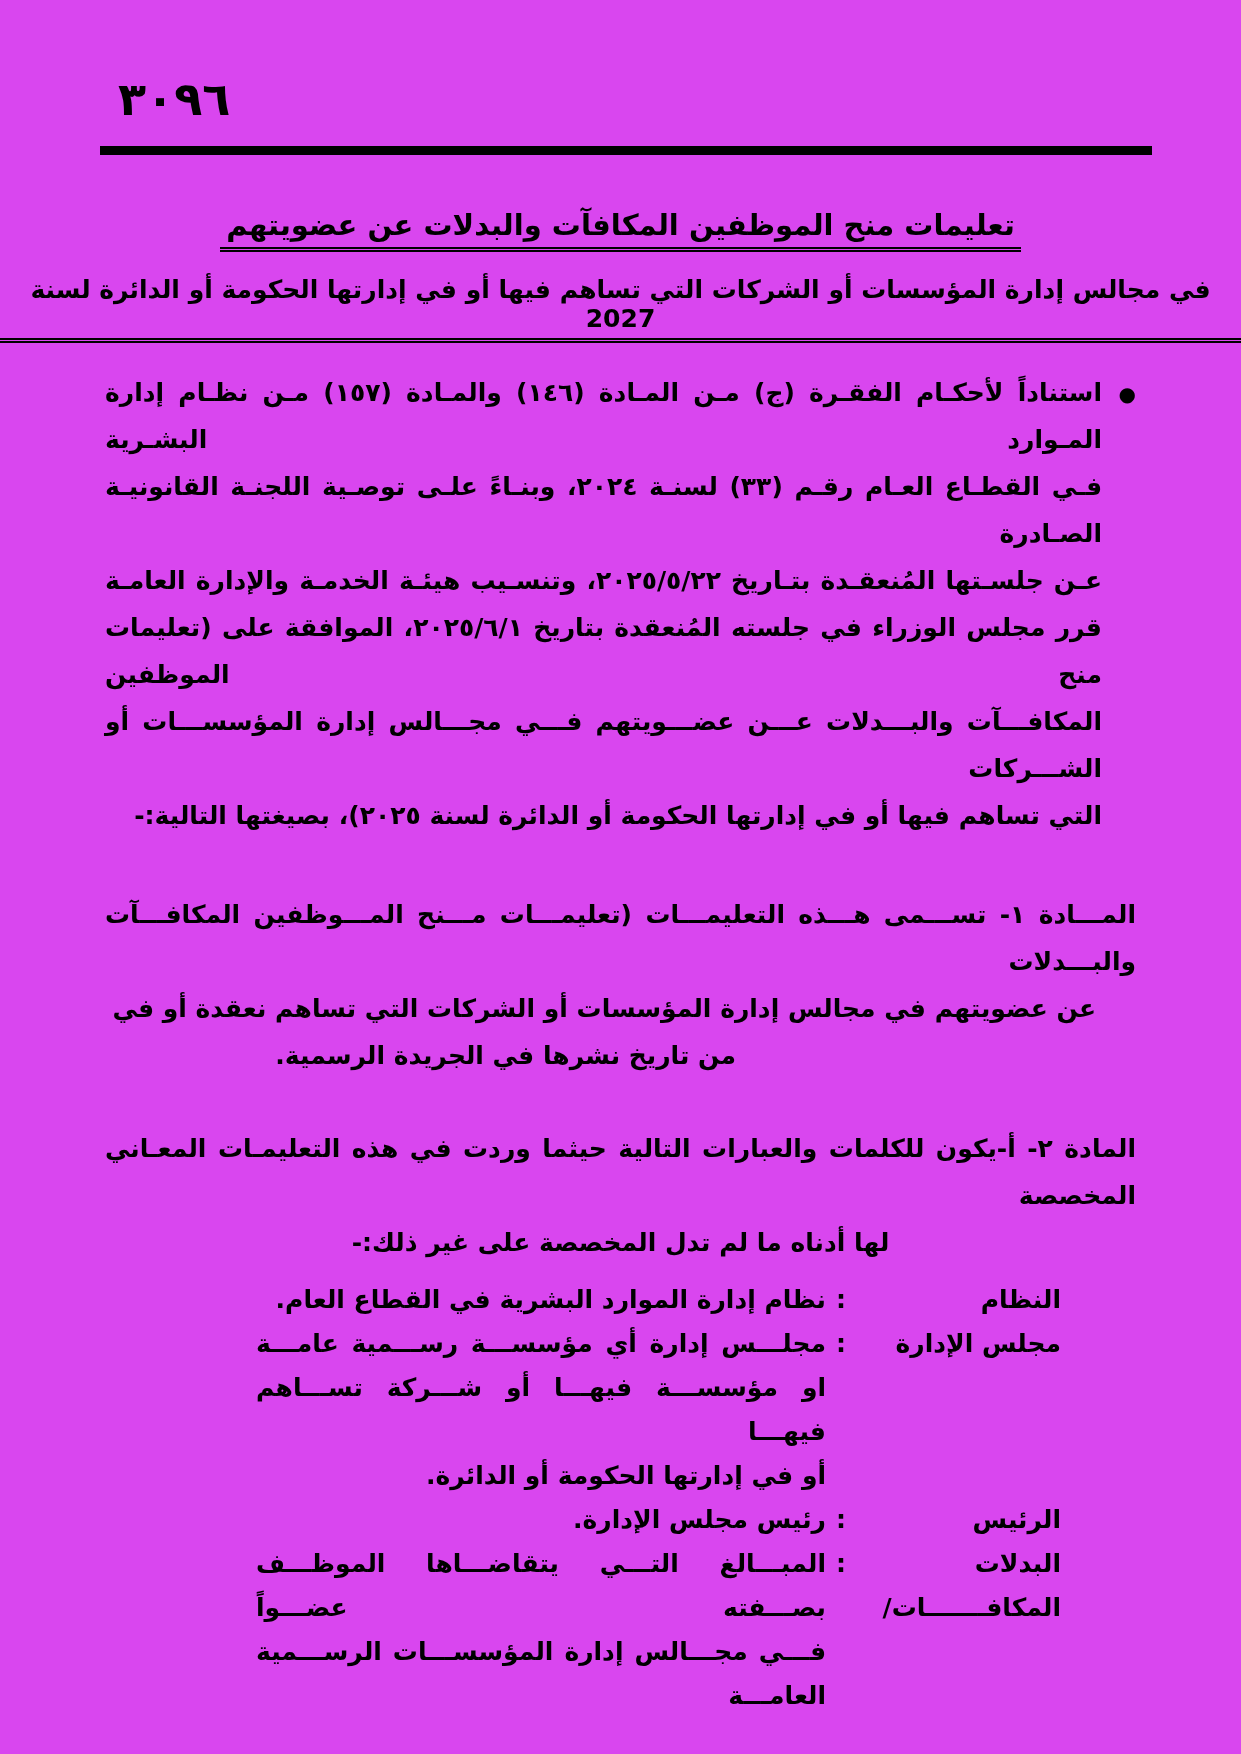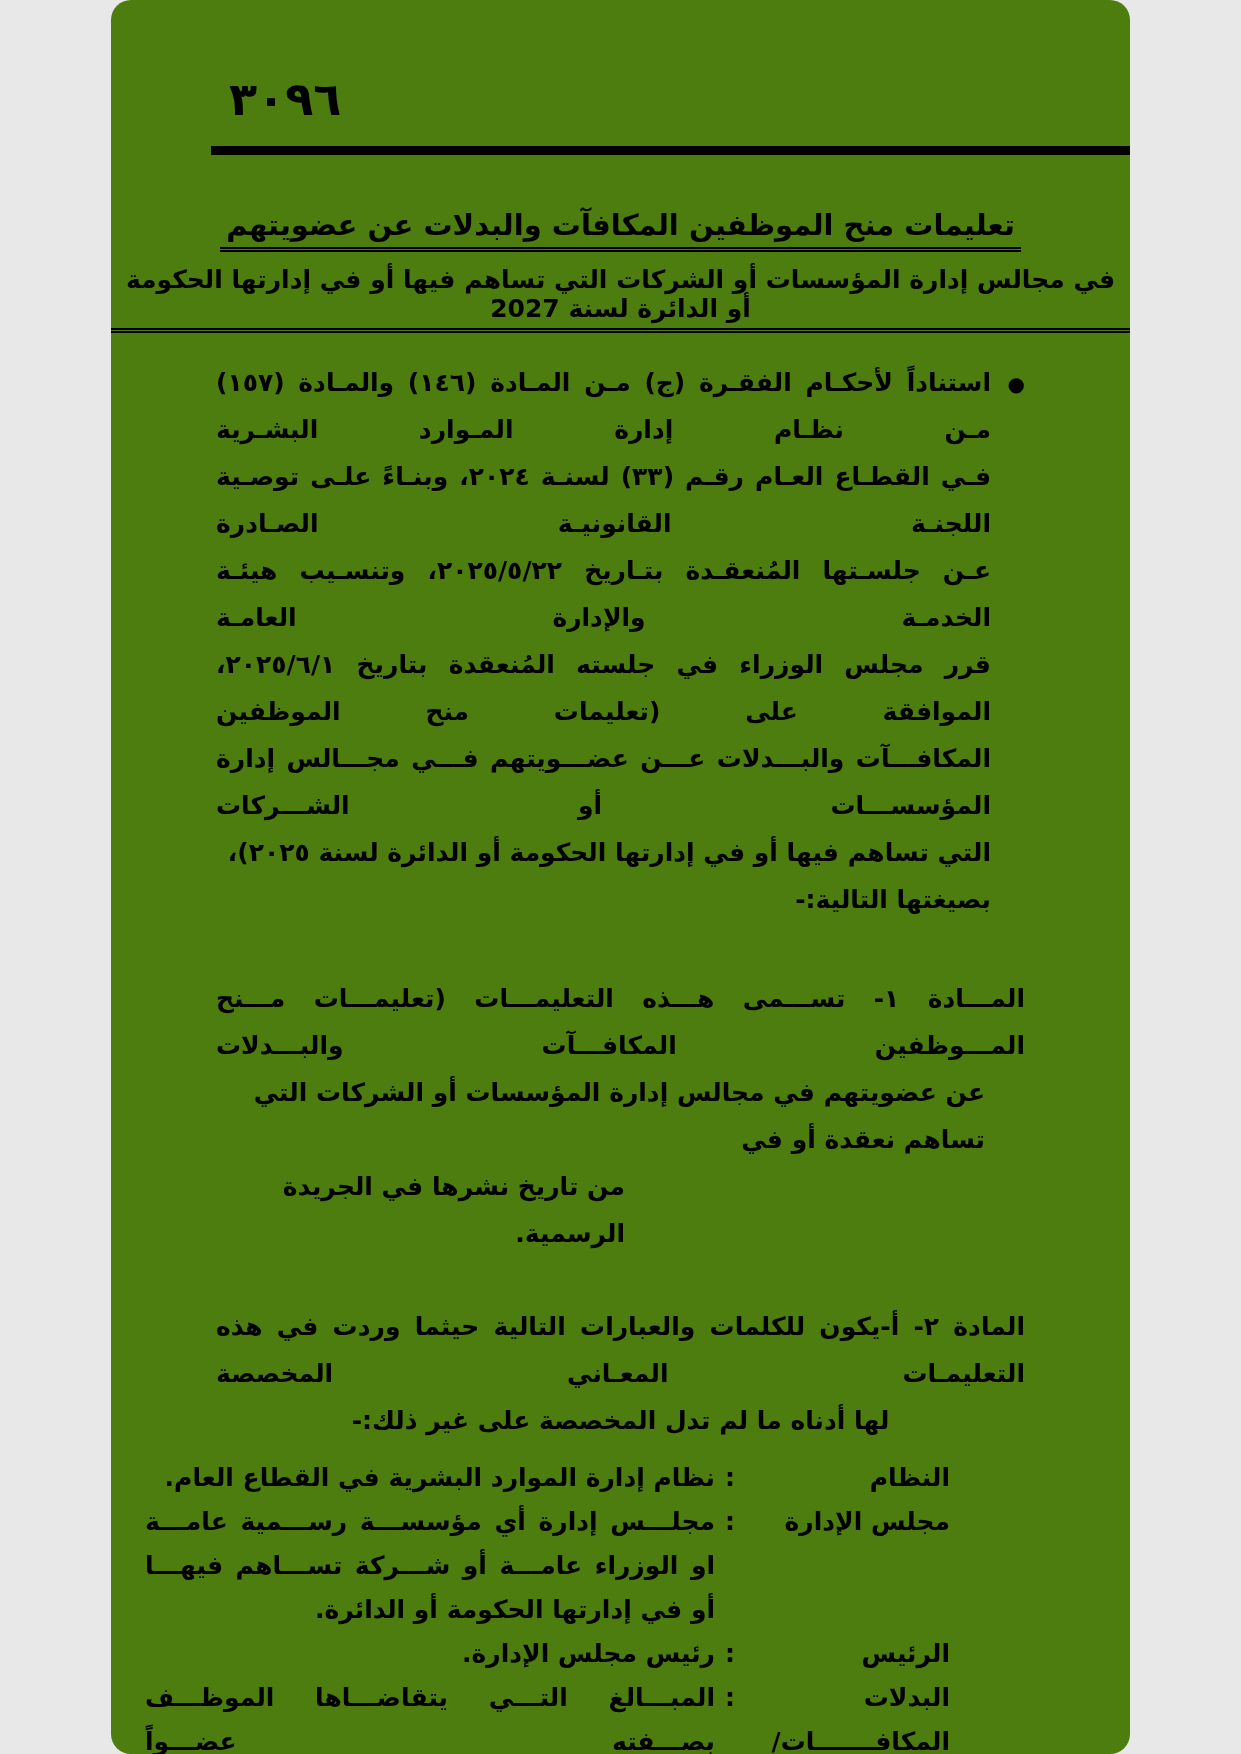--- a/index.html
+++ b/index.html
@@ -1,26 +1,25 @@
 <!DOCTYPE html>
 <html lang="ar" dir="rtl"><head>
 <meta charset="utf-8">
 <style>
   html,body{margin:0;padding:0;background:#e8e8e8;}
   .page{
     position:relative;
-    width:1019px;height:1754px;
+    width:1241px;height:1754px;
     margin:0 auto;
-    background:#4d7c0f;
+    background:#d946ef;
     color:#000;
     font-family:"DejaVu Sans", sans-serif;
     font-weight:bold;
     direction:rtl;
     overflow:hidden;
-    border-radius:20px;
   }
   
   .header{position:relative;height:196px;}
   .page-number{
     position:absolute;top:72px;left:118px;
     font-size:46px;letter-spacing:4px;
     direction:ltr;
   }
   .header-rule{
     position:absolute;top:146px;left:100px;width:1052px;height:9px;
@@ -30,21 +29,21 @@
     position:absolute;top:84px;left:455px;
     width:325px;height:103px;
     background:#fff;border:6px solid #000;border-radius:50%;
     display:flex;align-items:center;justify-content:center;
     z-index:2;
   }
   .gazette-oval span{font-size:23px;}
   
   .title-section{margin-top:12px;text-align:center;}
   .title-line{display:inline-block;padding:0 6px 5px 6px;border-bottom:5px double #000;}
-  .title-1{font-size:29px;margin-bottom:13px;}
+  .title-1{font-size:29px;margin-bottom:23px;}
   .title-2{font-size:25px;}
   
   .content{margin:0 105px;}
   .body-line{font-size:25px;line-height:47px;}
   .jl{text-align:justify;text-align-last:justify;}
   .rl{text-align:right;}
   .cl{text-align:center;}
   
   .preamble{display:flex;margin-top:26px;}
   .bullet{flex:0 0 34px;font-size:20px;line-height:47px;padding-top:2px;}
@@ -116,21 +115,21 @@
         <div class="def-value">
           <div class="def-value-line rl">نظام إدارة الموارد البشرية في القطاع العام.</div>
         </div>
       </div>
 
       <div class="def-row">
         <div class="def-term">مجلس الإدارة</div>
         <div class="def-colon">:</div>
         <div class="def-value">
           <div class="def-value-line jl dv-narrow">مجلـــس إدارة أي مؤسســـة رســـمية عامـــة</div>
-          <div class="def-value-line jl dv-narrow">او الوزراء عامـــة أو شـــركة تســـاهم فيهـــا</div>
+          <div class="def-value-line jl dv-narrow">او مؤسســـة فيهـــا أو شـــركة تســـاهم فيهـــا</div>
           <div class="def-value-line rl">أو في إدارتها الحكومة أو الدائرة.</div>
         </div>
       </div>
 
       <div class="def-row">
         <div class="def-term">الرئيس</div>
         <div class="def-colon">:</div>
         <div class="def-value">
           <div class="def-value-line rl">رئيس مجلس الإدارة.</div>
         </div>

